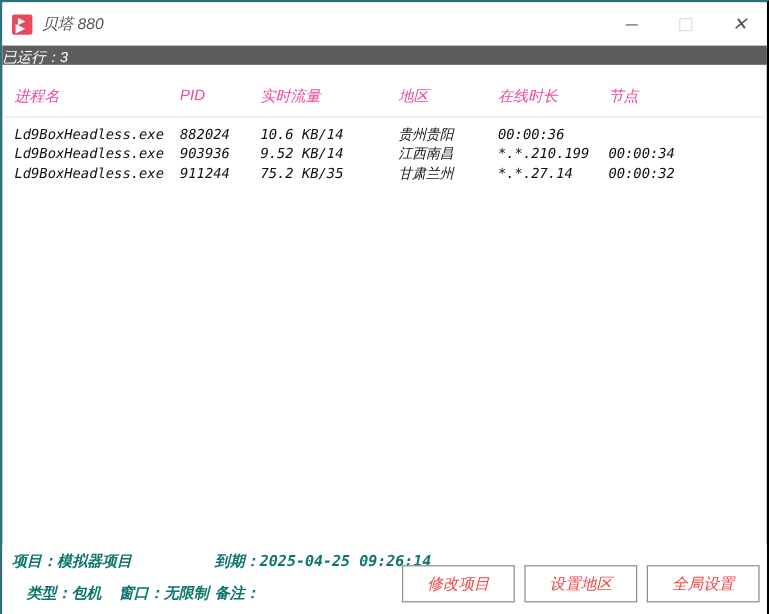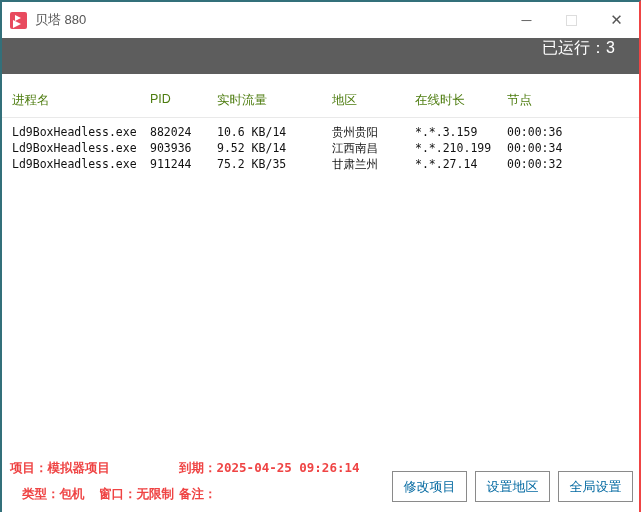--- a/index.html
+++ b/index.html
@@ -5,21 +5,22 @@
   * { margin: 0; padding: 0; box-sizing: border-box; }
   html, body { width: 641px; height: 512px; background: #fff; overflow: hidden; }
   body { font-family: "Liberation Sans", sans-serif; }
 
   .window {
     position: relative;
     width: 641px; height: 512px;
     background: #ffffff;
     border-top: 2px solid #33707a;
     border-left: 2px solid #33707a;
-    border-right: 2px solid #ef4444;
+    border-right: 2px solid #000000;
+    font-style: italic;
   }
 
   
   .titlebar {
     height: 36px;
     display: flex;
     align-items: center;
     background: #ffffff;
     padding-left: 8px;
   }
@@ -61,40 +62,40 @@
   }
   .win-btn.maximize .max-box {
     width: 11px; height: 11px;
     border: 1px solid #ddd;
     background: #fff;
   }
   .win-btn.close { font-size: 15px; color: #555; }
 
   
   .statusbar {
-    height: 36px;
+    height: 16px;
     background: #5d5d5d;
     color: #ffffff;
-    font-size: 16px;
+    font-size: 12px;
     line-height: 20px;
-    text-align: right;
+    text-align: left;
     padding-right: 24px;
   }
 
   
   .grid-row {
     display: grid;
     grid-template-columns: 138px 67px 115px 83px 92px 1fr;
     padding-left: 10px;
   }
   .table-header {
     padding-top: 18px;
     padding-bottom: 8px;
     font-size: 12.5px;
-    color: #4d7c0f;
+    color: #ec4899;
     border-bottom: 1px solid #e9e9e9;
   }
   .table-body { padding-top: 6px; }
   .table-row {
     font-family: "DejaVu Sans Mono", "Liberation Mono", monospace;
     font-size: 11.5px;
     color: #111;
     height: 16px;
     line-height: 16px;
   }
@@ -105,40 +106,40 @@
     position: absolute;
     left: 0; right: 0; bottom: 0;
     height: 58px;
     background: #fff;
   }
   .footer .f-text {
     position: absolute;
     font-family: "DejaVu Sans Mono", "Liberation Mono", monospace;
     font-size: 12.5px;
     font-weight: bold;
-    color: #ef4444;
+    color: #0f766e;
     white-space: nowrap;
   }
   .f-project { left: 8px;  top: 6px; }
   .f-expire  { left: 177px; top: 6px; }
   .f-type    { left: 20px;  top: 32px; }
   .f-window  { left: 82px; top: 32px; margin-left: 15px; }
   .f-note    { left: 177px; top: 32px; }
 
   .footer-buttons {
     position: absolute;
     right: 6px; bottom: 10px;
     display: flex;
     gap: 8px;
   }
   .btn {
-    width: 75px; height: 31px;
+    width: 94px; height: 31px;
     background: #ffffff;
     border: 1px solid #8a8a8a;
-    color: #0369a1;
+    color: #ef4444;
     font-size: 13px;
     display: flex; align-items: center; justify-content: center;
     cursor: default;
   }
 </style>
 </head>
 <body>
 
 <div class="window">
 
@@ -174,21 +175,20 @@
       <div class="cell">在线时长</div>
       <div class="cell">节点</div>
     </div>
     <div class="table-body">
 
       <div class="grid-row table-row">
         <div class="cell">Ld9BoxHeadless.exe</div>
         <div class="cell">882024</div>
         <div class="cell">10.6 KB/14</div>
         <div class="cell">贵州贵阳</div>
-        <div class="cell">*.*.3.159</div>
         <div class="cell">00:00:36</div>
       </div>
 
       <div class="grid-row table-row">
         <div class="cell">Ld9BoxHeadless.exe</div>
         <div class="cell">903936</div>
         <div class="cell">9.52 KB/14</div>
         <div class="cell">江西南昌</div>
         <div class="cell">*.*.210.199</div>
         <div class="cell">00:00:34</div>

